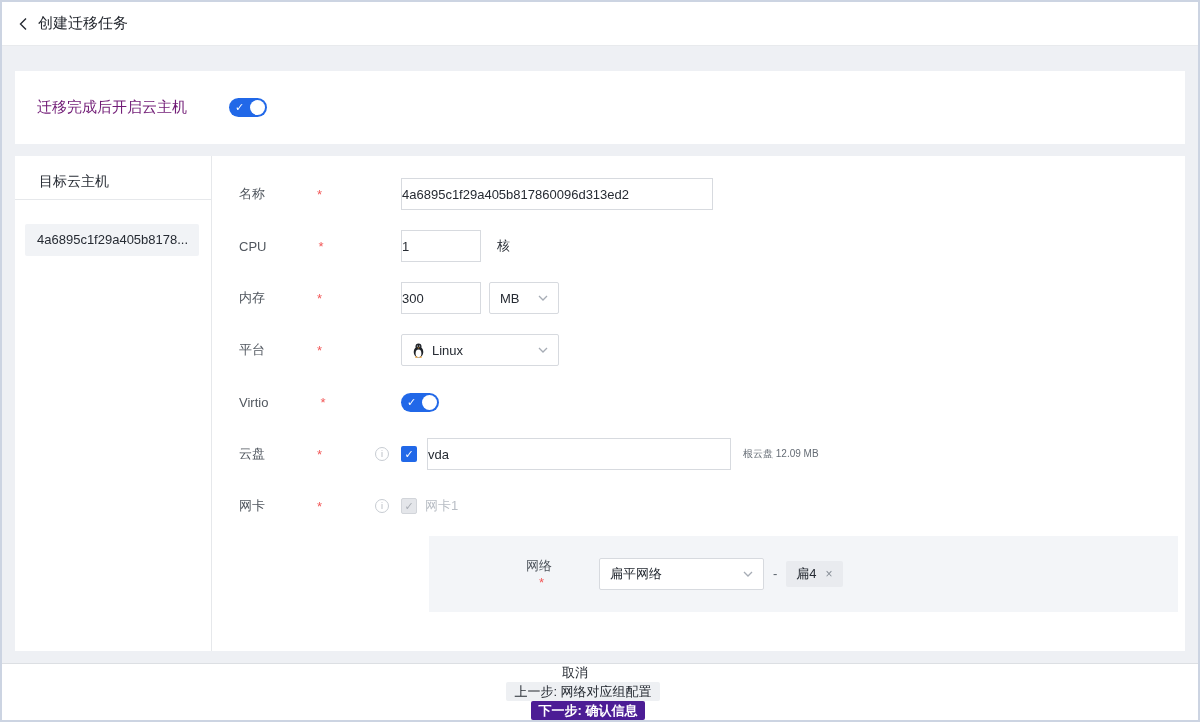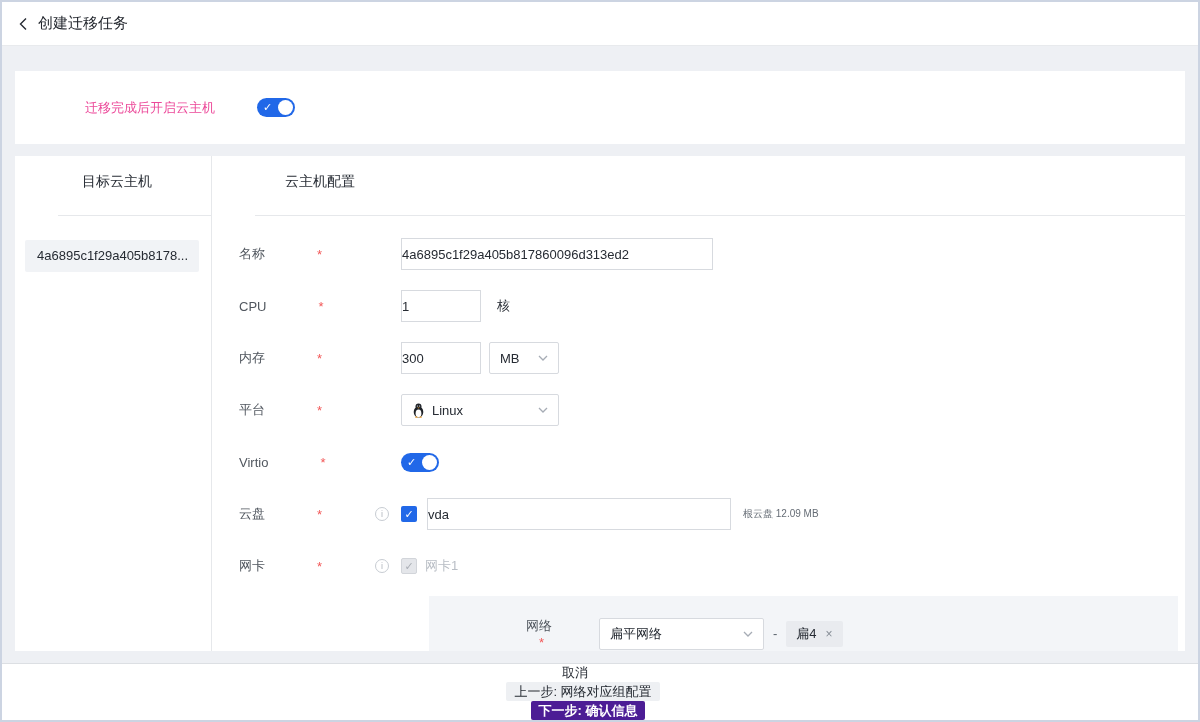--- a/index.html
+++ b/index.html
@@ -20,21 +20,21 @@
   }
   .back-btn { display:flex; align-items:center; cursor:pointer; margin-right:10px; }
   .page-title { font-size:15px; color:#23272e; }
   
   .content { flex:1; display:flex; flex-direction:column; }
   .card { background:#fff; margin:0 13px; }
   .toggle-card {
     margin-top:25px; height:73px; flex-shrink:0;
     display:flex; align-items:center; padding-left:22px;
   }
-  .toggle-label { font-size:13px; color:#ec4899;margin-left:48px; }
+  .toggle-label { font-size:15px; color:#701a75; }
   .main-card {
     margin-top:12px; height:495px; flex-shrink:0;
     display:flex; overflow:hidden;
   }
   
   .switch {
     position:relative; width:38px; height:19px; border-radius:10px;
     background:#2168e8; margin-left:42px; cursor:pointer; flex-shrink:0;
   }
   .switch .knob {
@@ -42,22 +42,22 @@
     border-radius:50%; background:#fff;
   }
   .switch .tick {
     position:absolute; left:6px; top:1px; color:#fff; font-size:11px; line-height:17px;
   }
   .switch.small { margin-left:0; }
   
   .left-panel { width:197px; flex-shrink:0; border-right:1px solid #e6e8eb; }
   .right-panel { flex:1; overflow:hidden; }
   .panel-header {
-    height:60px; line-height:51px; border-bottom:1px solid #e6e8eb;
-    font-size:14px; color:#262b33; padding-left:24px;margin-left:43px;
+    height:44px; line-height:51px; border-bottom:1px solid #e6e8eb;
+    font-size:14px; color:#262b33; padding-left:24px;
   }
   .right-panel .panel-header { padding-left:30px; }
   .vm-list { padding:24px 12px 0 10px; }
   .vm-item {
     background:#f1f3f6; border-radius:2px; height:32px; line-height:32px;
     padding:0 12px; font-size:13px; color:#262b33; cursor:pointer;
     white-space:nowrap; overflow:hidden;
   }
   
   .form { padding:22px 0 0 27px; }
@@ -157,21 +157,20 @@
     <div class="card main-card">
 
       <div class="left-panel">
         <div class="panel-header">目标云主机</div>
         <div class="vm-list">
           <div class="vm-item">4a6895c1f29a405b8178...</div>
         </div>
       </div>
 
       <div class="right-panel">
-        <div class="panel-header">云主机配置</div>
 
         <div class="form">
 
           <div class="form-row">
             <span class="form-label">
               <span>名称</span>
               <span class="req">*</span>
             </span>
             <input class="text-input w310" type="text" value="4a6895c1f29a405b817860096d313ed2" style="">
           </div>

